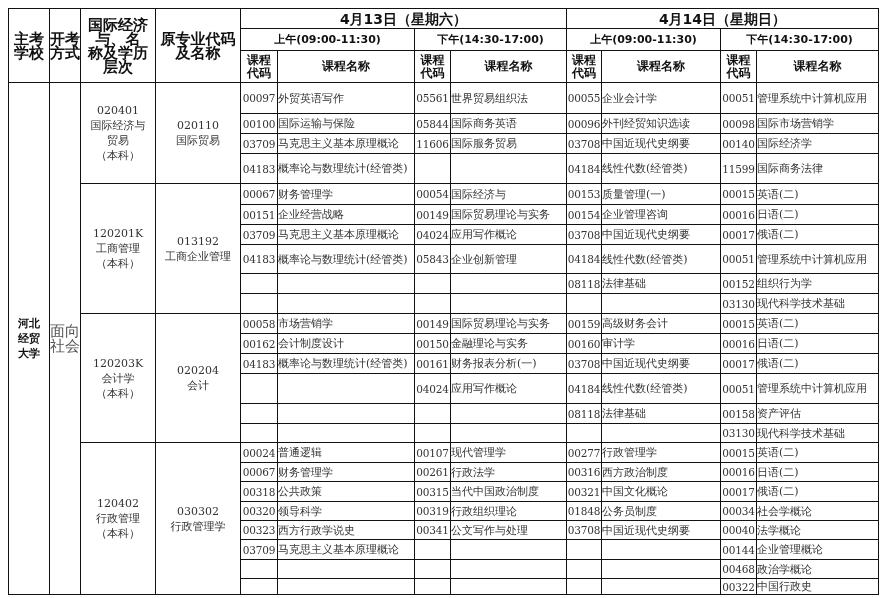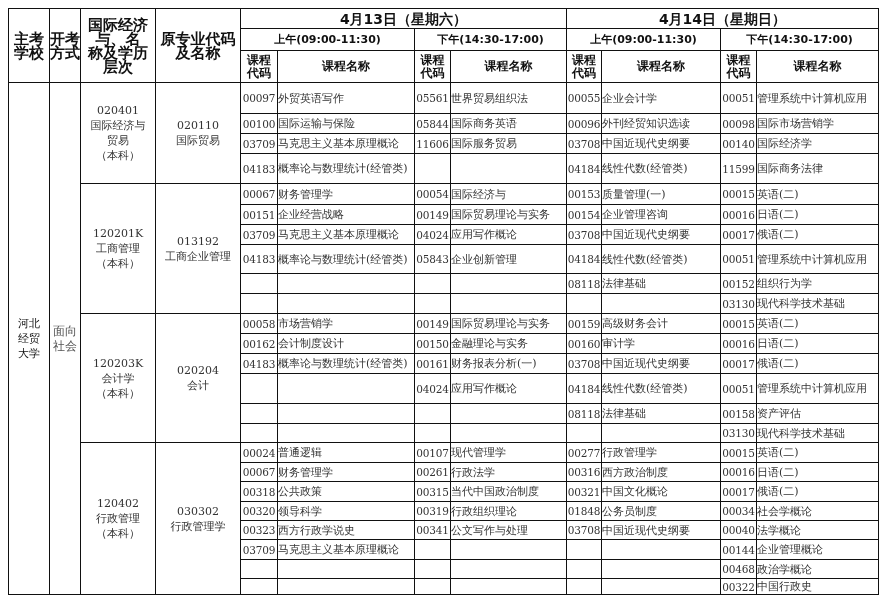--- a/index.html
+++ b/index.html
@@ -19,22 +19,22 @@
     font-family: "DejaVu Sans", "Liberation Sans", sans-serif;
     font-weight: bold; color: #111111; font-size: 15px;
     text-align: center; line-height: 14px;
   }
   th.date { font-size: 14px; }
   th.slot { font-size: 11px; }
   th.sub { font-size: 12px; line-height: 13px; }
   td.code { text-align: center; font-size: 10.5px; white-space: nowrap; letter-spacing: -0.2px; }
   td.name { text-align: left; padding-left: 3px; padding-right: 2px; line-height: 13px; font-size: 11px; }
   td.major, td.orig { text-align: center; line-height: 15px; font-size: 11px; color: #333; }
-  td.school { text-align: center; font-family: "DejaVu Sans", "Liberation Sans", sans-serif; font-weight: normal; color: #111; font-size: 11px; line-height: 15px; padding-bottom: 12px; }
-  td.mode { text-align: center; color: #555; font-size: 12px; line-height: 15px; padding-bottom: 20px; }
+  td.school { text-align: center; font-family: "DejaVu Sans", "Liberation Sans", sans-serif; font-weight: bold; color: #111; font-size: 11px; line-height: 15px; padding-bottom: 12px; }
+  td.mode { text-align: center; color: #555; font-size: 15px; line-height: 15px; padding-bottom: 20px; }
   .clip { display: block; height: 13px; overflow: hidden; }
   .pre { white-space: pre-line; }
 </style>
 </head>
 <body>
 
 <table class="sched">
   <colgroup>
     <col style="width:41px">
       <col style="width:31px">

